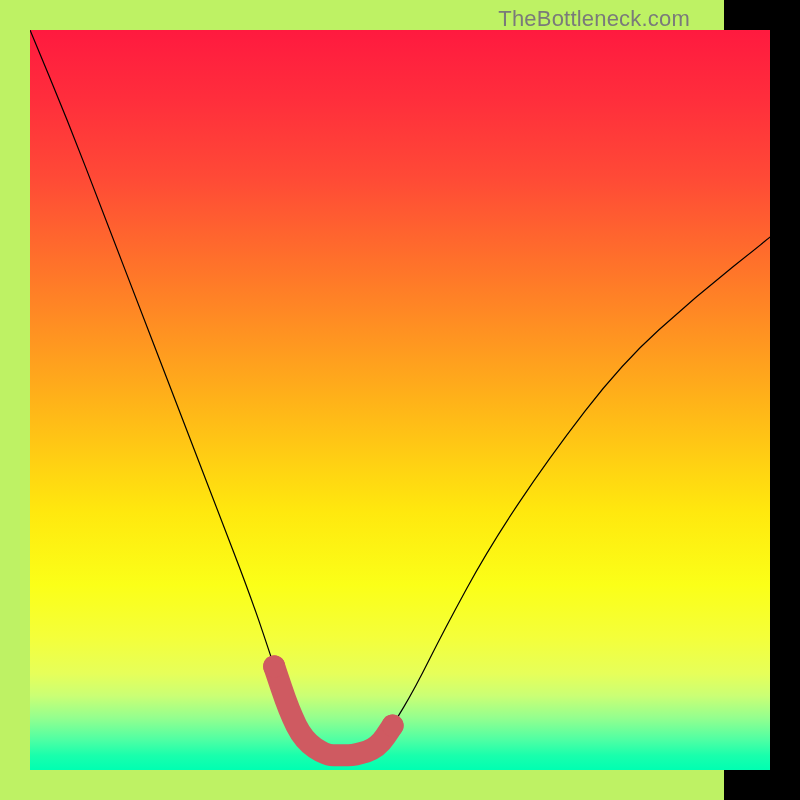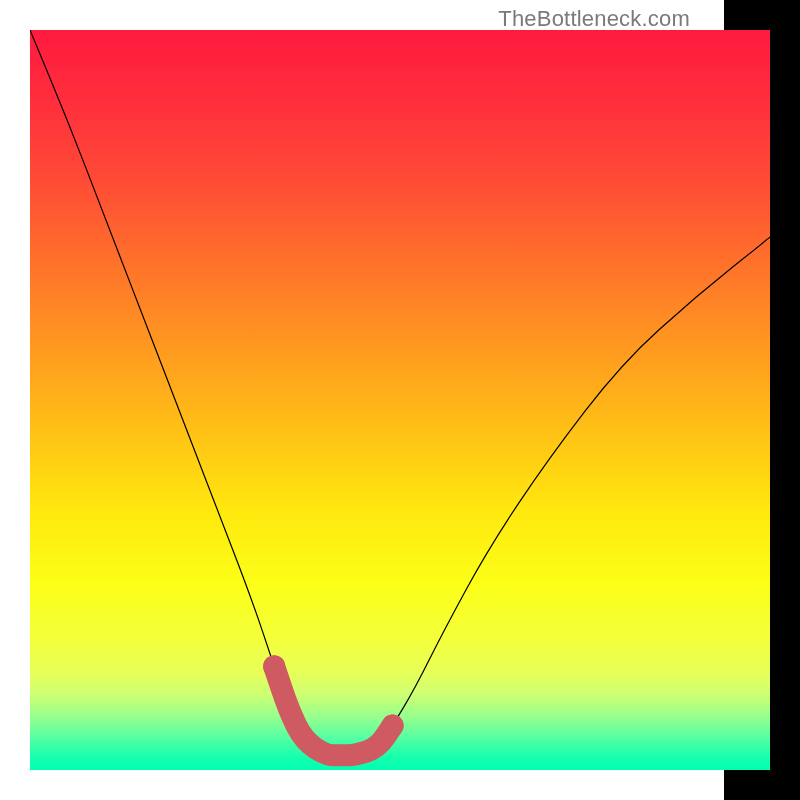--- a/index.html
+++ b/index.html
@@ -8,21 +8,21 @@
     width: 800px;
     height: 800px;
     background: #000;
     overflow: hidden;
     font-family: Arial, Helvetica, sans-serif;
   }
   .frame {
     position: relative;
     width: 724px;
     height: 800px;
-    background: #ffffff;
+    background: #bef264;
   }
   .plot {
     position: absolute;
     left: 30px;
     top: 30px;
     width: 740px;
     height: 740px;
     
     background: linear-gradient(
       to bottom,

